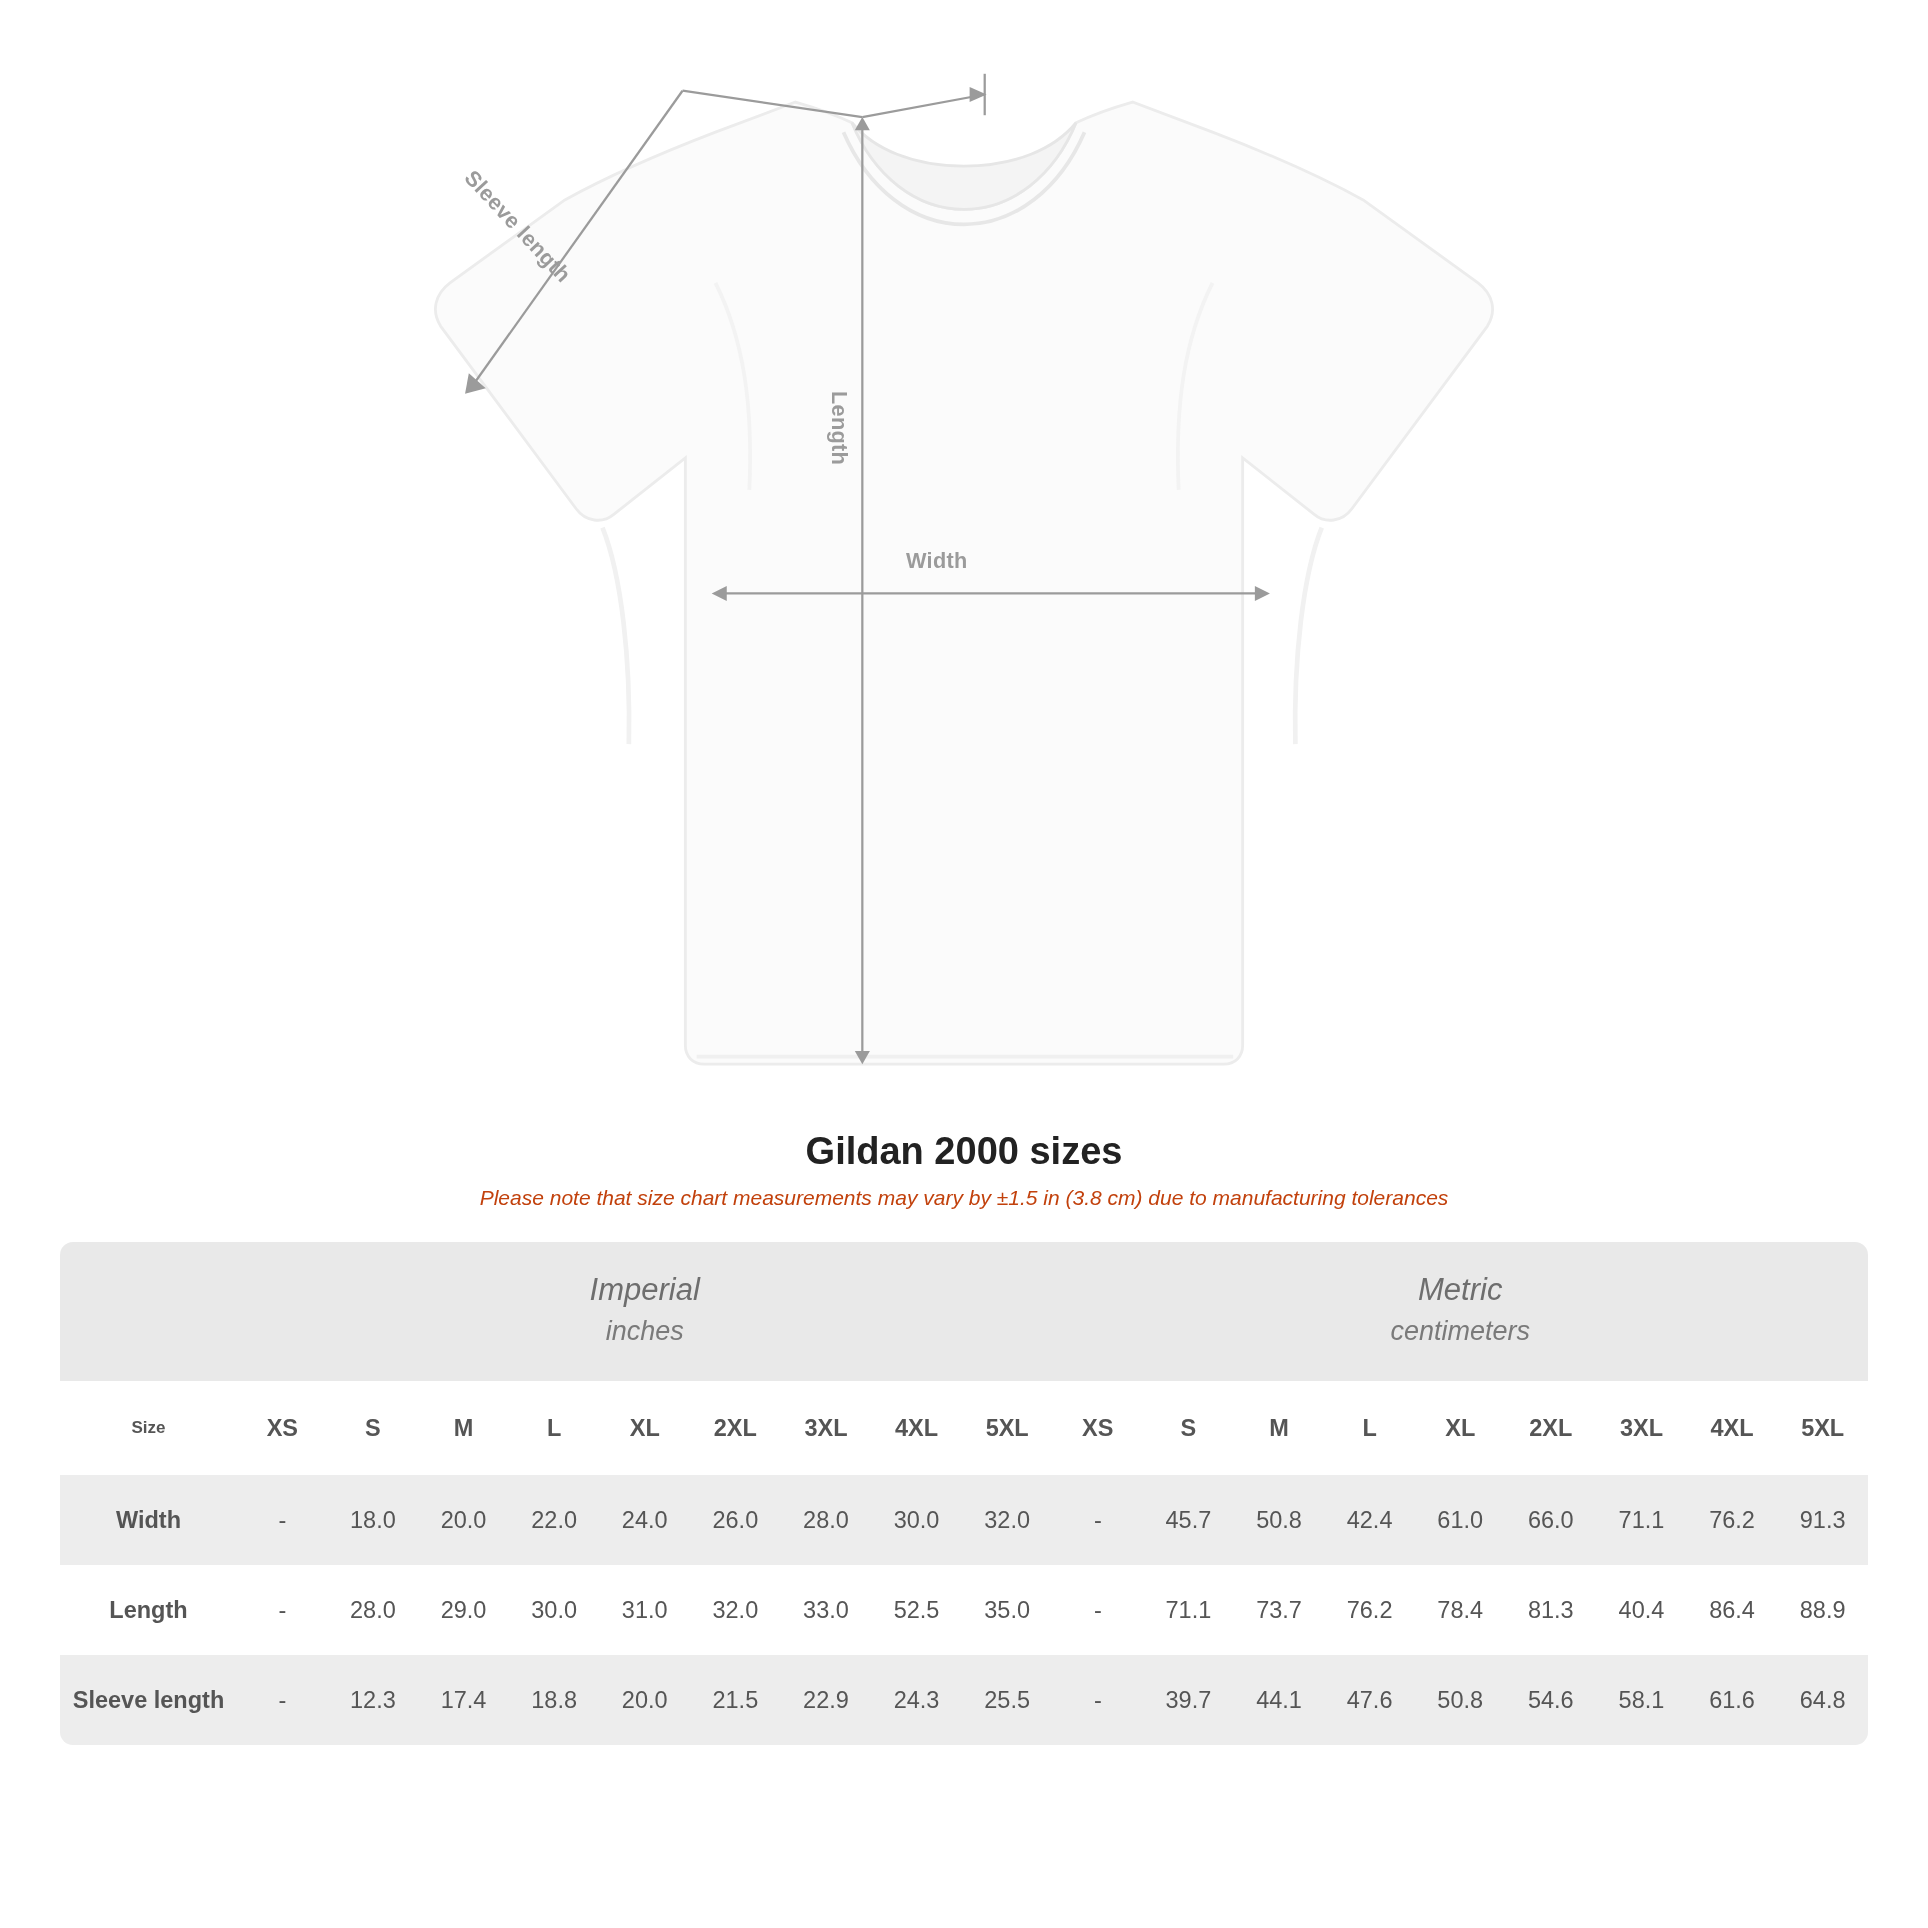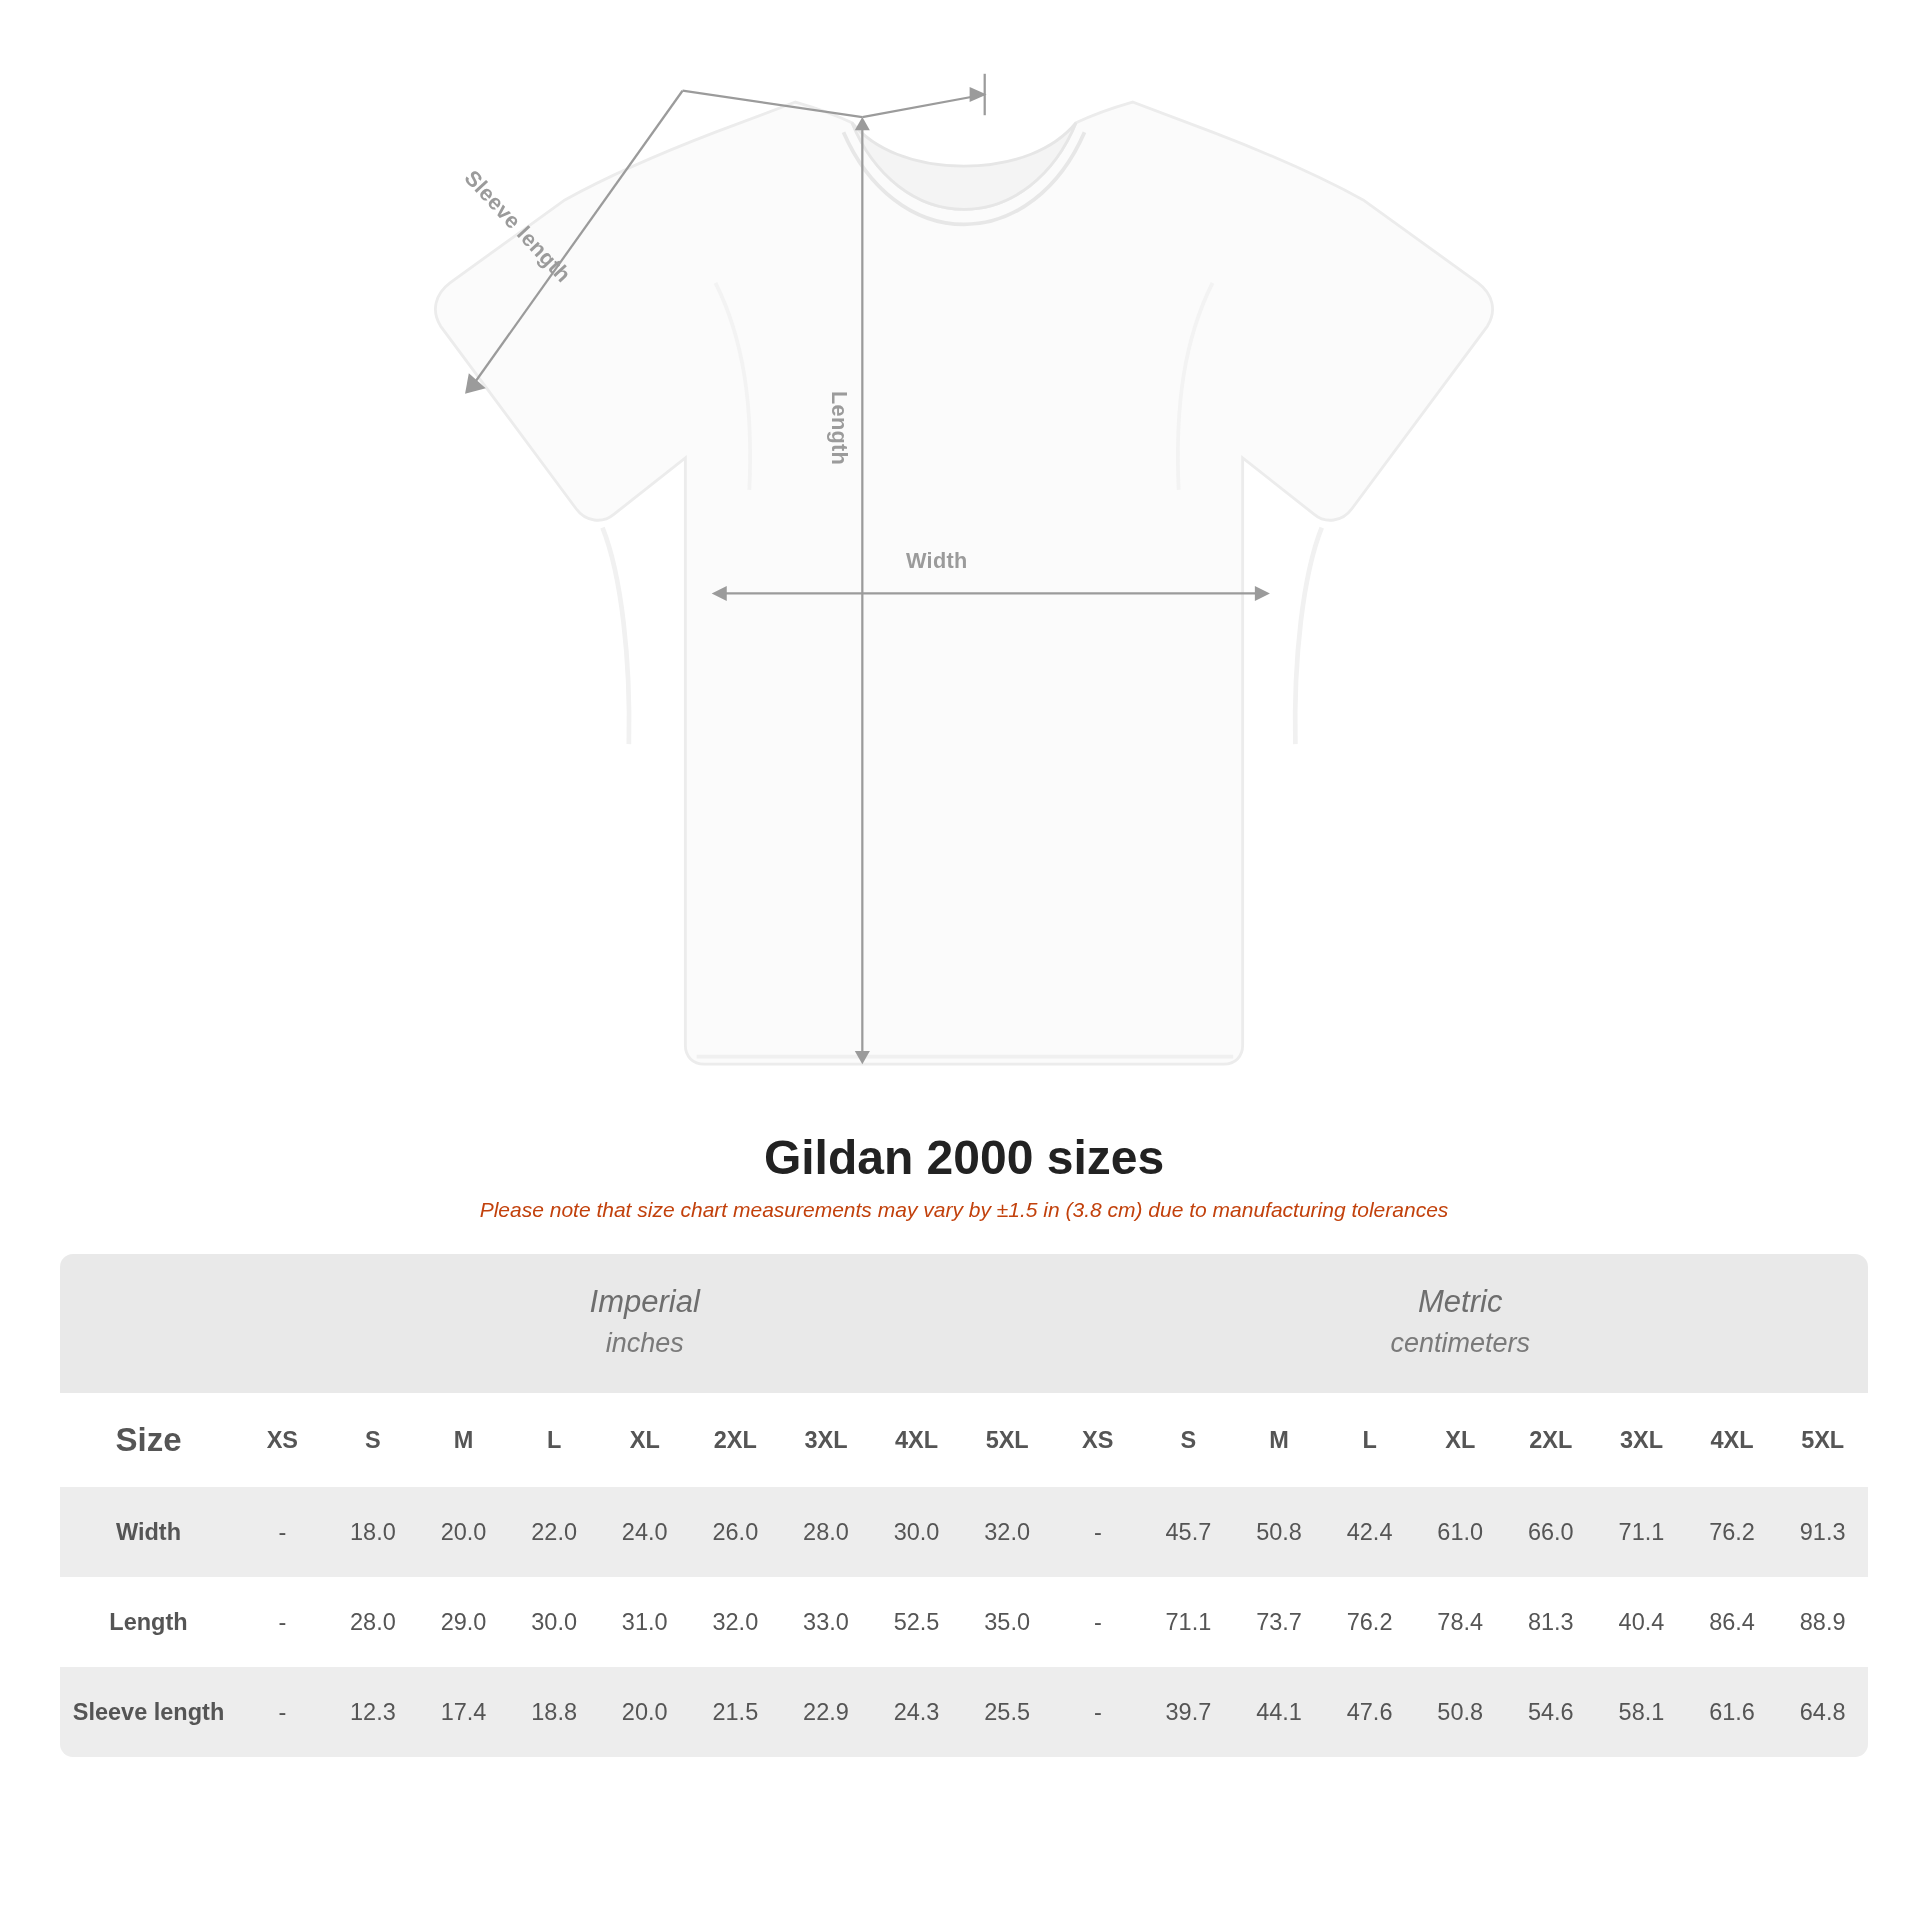--- a/index.html
+++ b/index.html
@@ -50,21 +50,21 @@
     transform: rotate(47deg);
     transform-origin: left top;
   }
 
   
   .title-block {
     text-align: center;
     margin-top: 9.4px;
   }
   .chart-title {
-    font-size: 48px;
+    font-size: 38px;
     font-weight: bold;
     color: #222222;
     margin: 0 0 13px 0;
   }
   .chart-note {
     font-size: 21px;
     font-style: italic;
     color: #c2410c;
     margin: 0;
   }
@@ -107,21 +107,21 @@
   }
   .header-row td {
     background: #ffffff;
     height: 94px;
     font-weight: bold;
     color: #4d4d4d;
     font-size: 24.5px;
     vertical-align: middle;
   }
   .header-row td.rowlabel {
-    font-size: 33px;
+    font-size: 17px;
   }
   .data-row td {
     height: 90px;
     vertical-align: middle;
     font-size: 24.5px;
     color: #4f4f4f;
   }
   .data-row.shade td {
     background: #ededed;
   }

